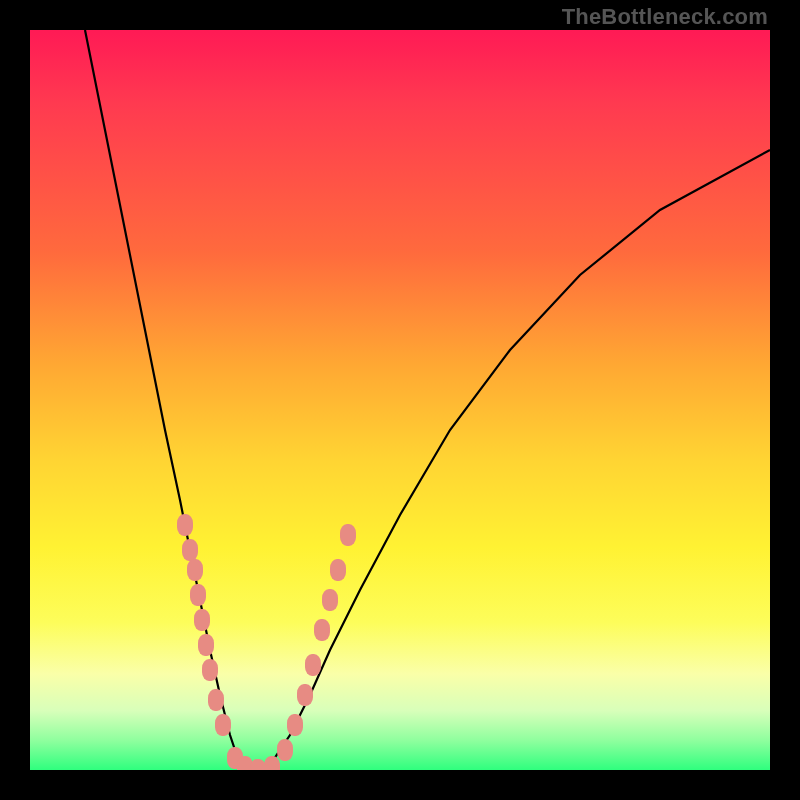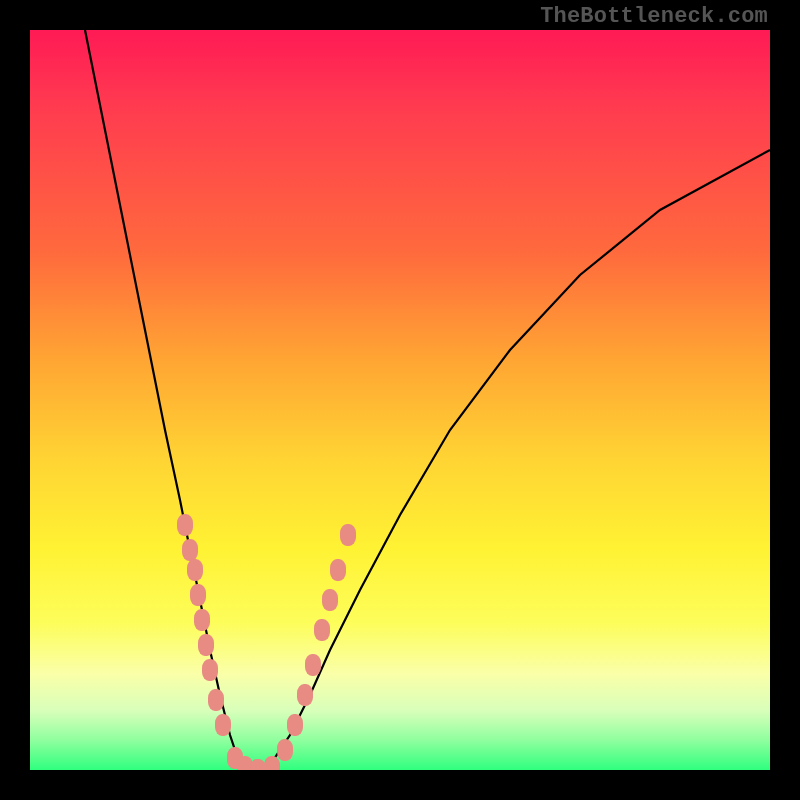--- a/index.html
+++ b/index.html
@@ -38,21 +38,20 @@
     );
   }
   .watermark {
     position: absolute;
     right: 32px;
     top: 4px;
     font-size: 22px;
     font-weight: 600;
     color: #555;
     letter-spacing: 0.2px;
-    font-family: Liberation Mono, monospace;
   }
   svg.curve {
     position: absolute;
     left: 0; top: 0;
     width: 740px;
     height: 740px;
   }
   .curve path.mainline {
     stroke: #000;
     stroke-width: 2.2;

